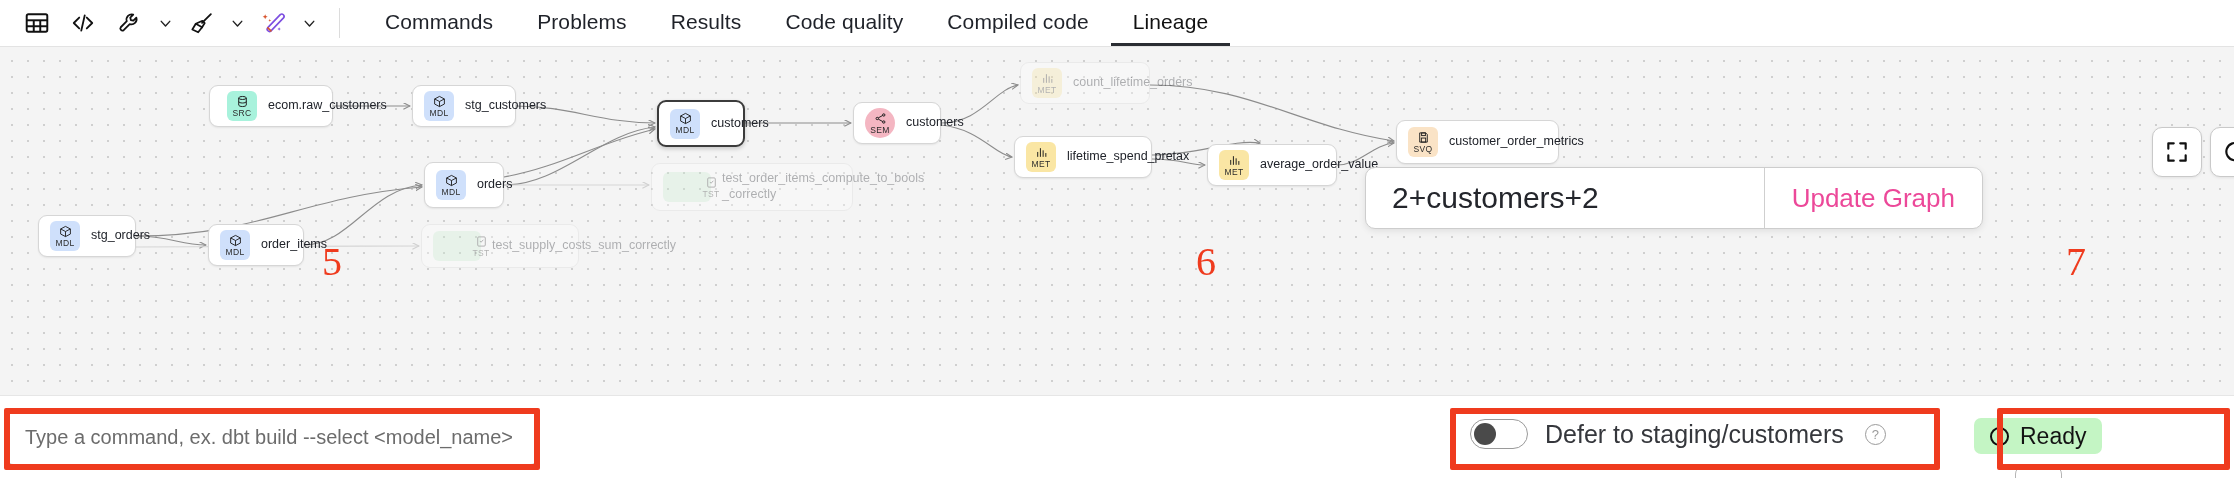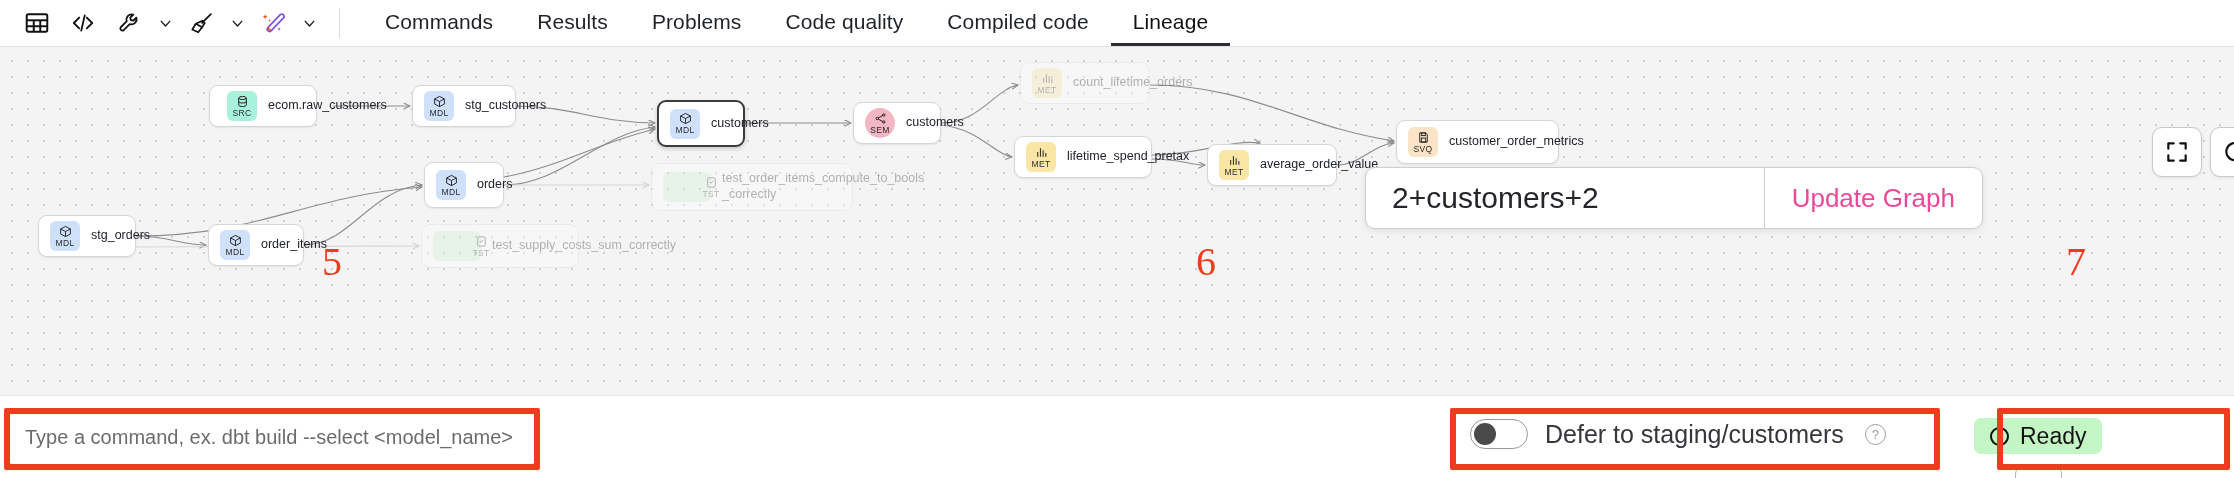--- a/index.html
+++ b/index.html
@@ -207,22 +207,22 @@
         <svg width="17" height="17" viewBox="0 0 24 24" fill="none" stroke="#222" stroke-width="2" stroke-linecap="round" stroke-linejoin="round">
             <polyline points="6,9 12,15.5 18,9"></polyline>
           </svg>
       </div>
 
       <div class="tool-sep"></div>
     </div>
 
     <div class="tabs">
       <div class="tab">Commands</div>
+      <div class="tab">Problems</div>
       <div class="tab">Results</div>
-      <div class="tab">Problems</div>
       <div class="tab">Code quality</div>
       <div class="tab">Compiled code</div>
       <div class="tab active">Lineage</div>
     </div>
   </div>
 
   <div class="canvas">
 
     <svg class="edges" viewBox="0 0 2234 348" preserveAspectRatio="none">
       <defs>
@@ -249,21 +249,21 @@
         <path d="M1337,118 C1360,118 1372,98 1394,96"></path>
         <path d="M1150,38 C1250,38 1300,80 1394,94"></path>
       </g>
       <g fill="none" stroke="#d5d5d5" stroke-width="1.1" marker-end="url(#ahl)">
         <path d="M504,138 L649,138"></path>
         <path d="M136,200 C250,200 330,199 419,199"></path>
       </g>
     </svg>
 
     <div id="node-layer">
-        <div class="node" style="left: 209px; top: 38px; width: 108px; height: 42px; padding-left: 17px;">
+        <div class="node" style="left: 209px; top: 38px; width: 124px; height: 42px; padding-left: 17px;">
           <div class="badge src">
             <svg width="13" height="13" viewBox="0 0 24 24" fill="none" stroke="#1d1d1d" stroke-width="1.8">
               <ellipse cx="12" cy="5.5" rx="7" ry="2.8"></ellipse>
               <path d="M5 5.5v13c0 1.6 3.1 2.8 7 2.8s7-1.2 7-2.8v-13"></path>
               <path d="M5 12c0 1.6 3.1 2.8 7 2.8s7-1.2 7-2.8"></path>
             </svg>
             <span>SRC</span>
           </div>
           <div class="nlabel">ecom.raw_customers</div>
         </div>

